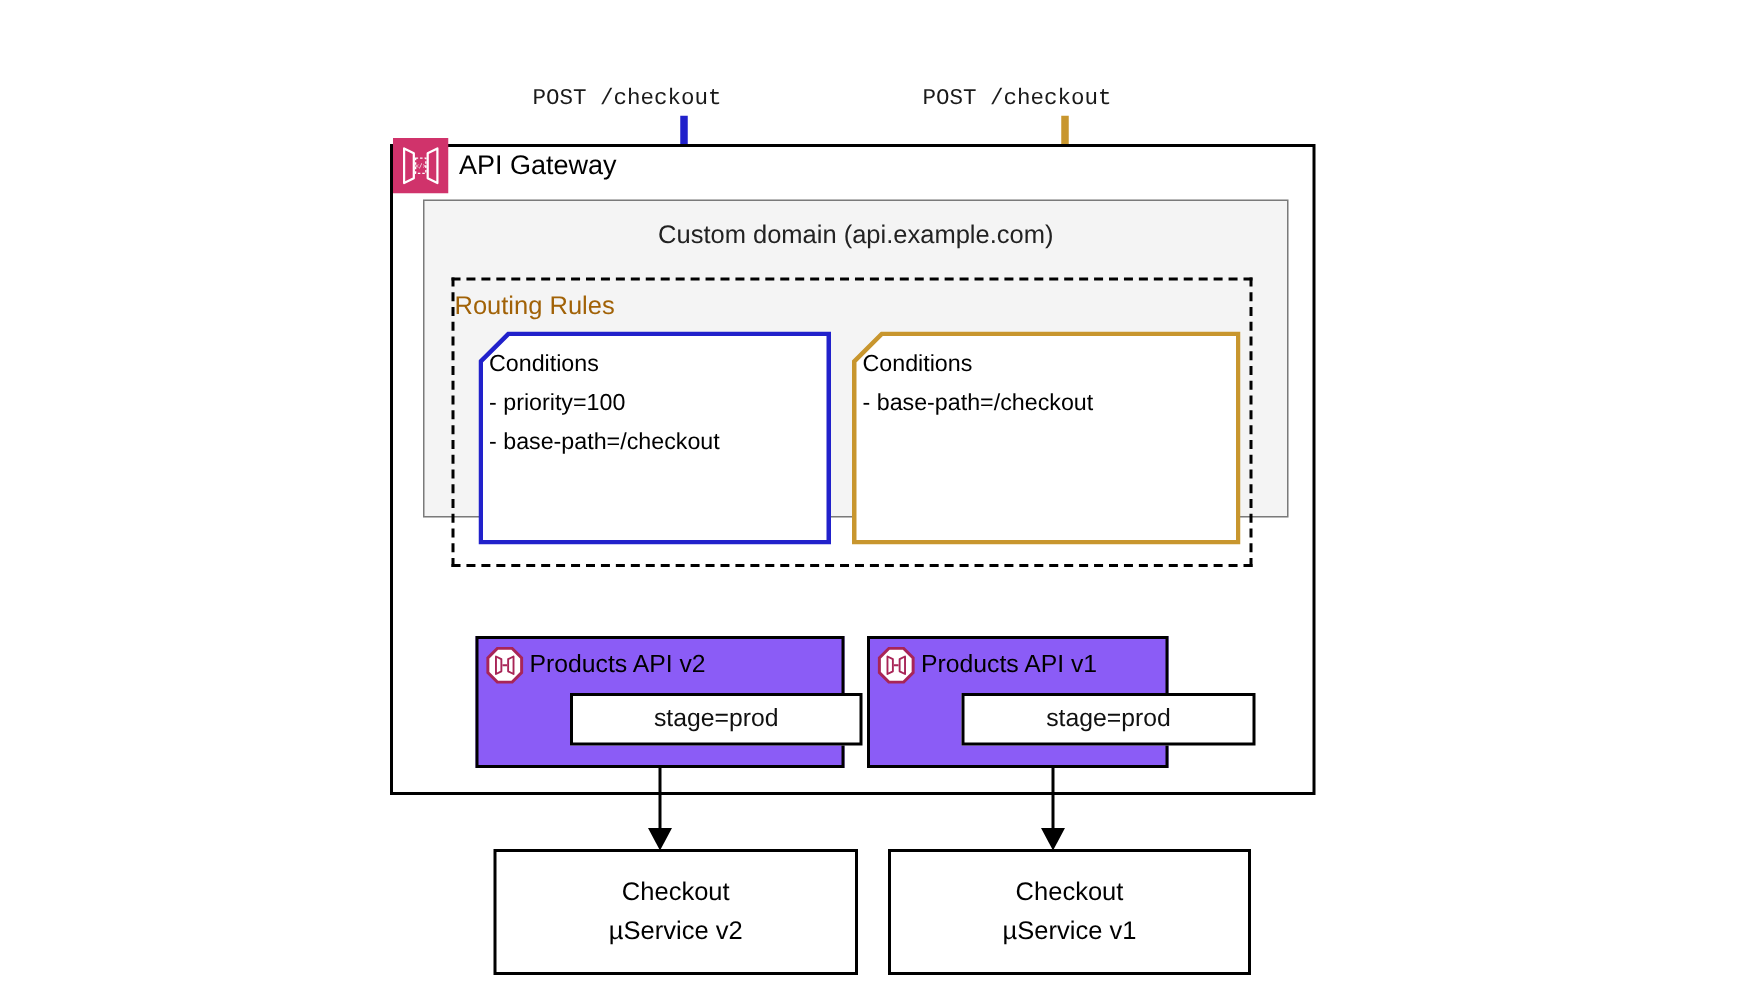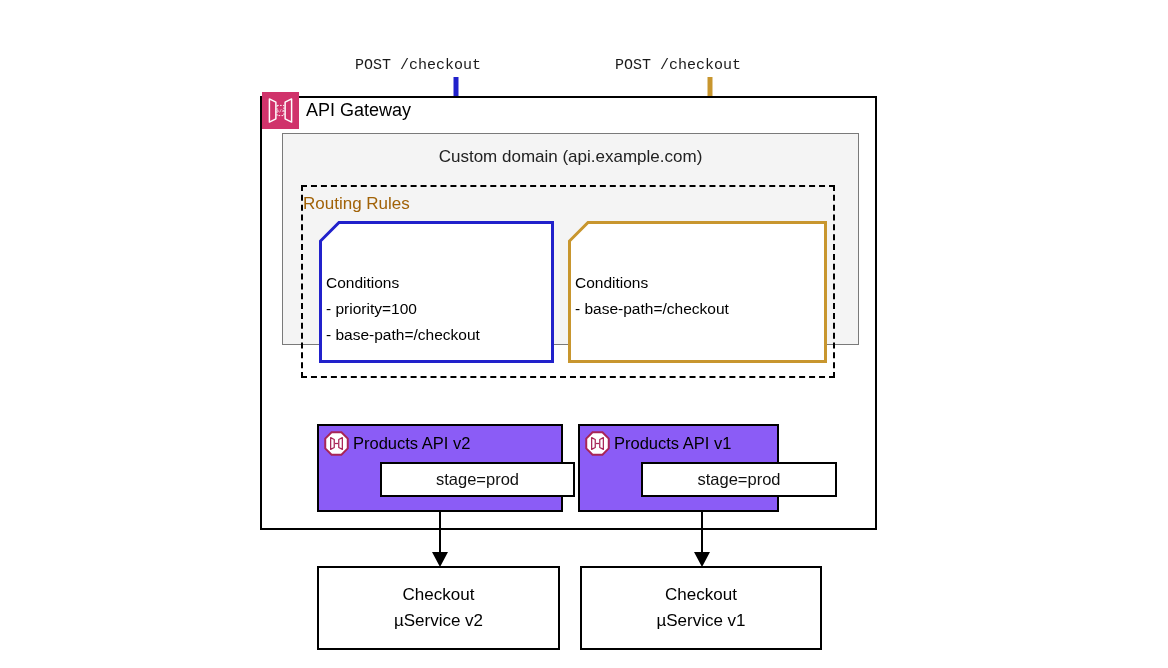--- a/index.html
+++ b/index.html
@@ -44,21 +44,21 @@
     position: absolute; left: 18px; top: 51px; width: 534px; height: 193px;
     border: 2px dashed #000;
   }
   .routing-rules-title { position: absolute; left: 0; right: 0; top: 7px; font-size: 17px; color: #a16207; }
 
   
   .rule-card { position: absolute; top: 34px; width: 235px; height: 142px; }
   .rule-card.blue { left: 16px; }
   .rule-card.gold { left: 265px; width: 259px; }
   .rule-card svg { position: absolute; left: 0; top: 0; }
-  .rule-text { position: absolute; left: 7px; top: 9px; font-size: 15.5px; line-height: 26px; color: #000; margin-top: 40px; }
+  .rule-text { position: absolute; left: 7px; top: 9px; font-size: 15.5px; line-height: 26px; color: #000; }
   .rule-line.indent { padding-left: 9px; }
   .stroke-blue { stroke: var(--blue); }
   .fill-blue { fill: var(--blue); }
   .stroke-gold { stroke: var(--gold); }
   .fill-gold { fill: var(--gold); }
   .note-path { fill: #ffffff; stroke-width: 3; stroke-linejoin: miter; }
 
   
   .api-box { position: absolute; top: 424px; height: 88px; border: 2px solid #000; background: #8b5cf6; }
   .api-box.v2 { left: 317px; width: 246px; }
@@ -69,21 +69,21 @@
     position: absolute; left: 33px; top: 36px; width: 196px; height: 35px;
     border: 2px solid #000; background: #fff;
     display: flex; align-items: center; justify-content: center; font-size: 16.5px; margin-left: 28px;
   }
   .api-box.v2 .stage-box { width: 195px; }
 
   
   .service-box {
     position: absolute; top: 566px; height: 84px; border: 2px solid #000; background: #fff;
     display: flex; flex-direction: column; align-items: center; justify-content: center;
-    font-size: 17px; line-height: 26px; text-align: center; color: #000;
+    font-size: 17px; line-height: 26px; text-align: center; color: #000; margin-left: 12px;
   }
   .service-box.v2 { left: 317px; width: 243px; }
   .service-box.v1 { left: 580px; width: 242px; }
 
   .arrow-svg { position: absolute; }
 </style>
 </head>
 <body>
 
 <div class="canvas">

